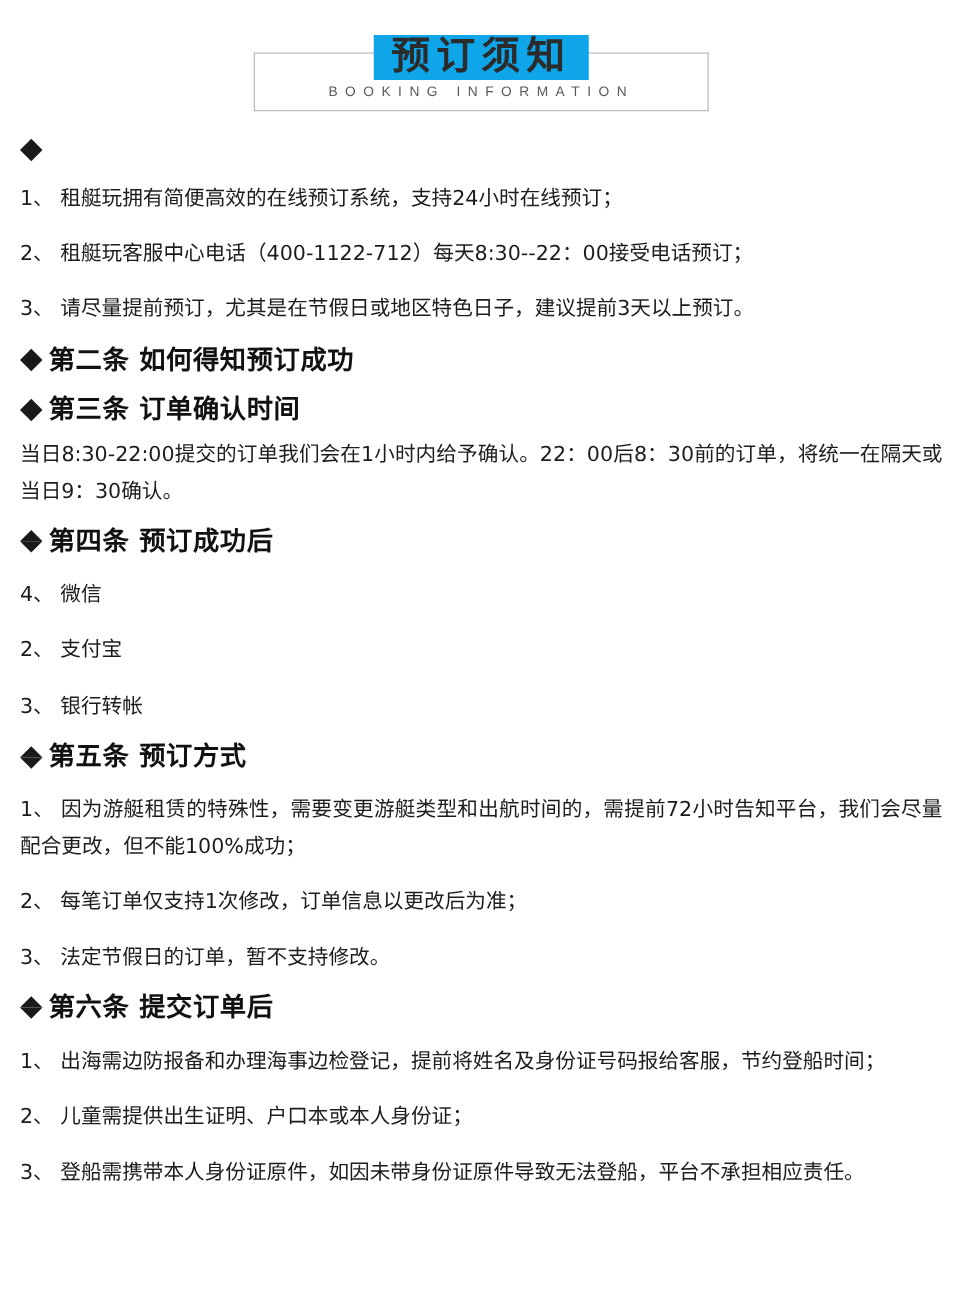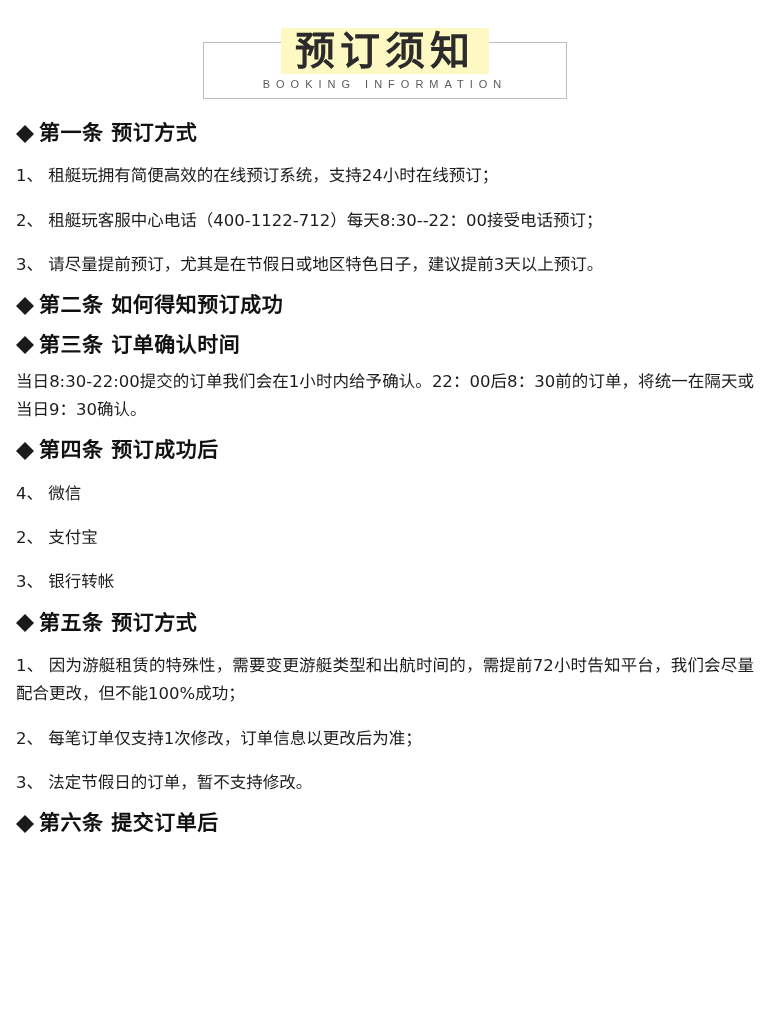--- a/index.html
+++ b/index.html
@@ -48,26 +48,26 @@
     position: absolute;
     top: 18px;
     bottom: 0;
     width: 1px;
     background: #bdbdbd;
   }
   .header-frame .side-l { left: 0; }
   .header-frame .side-r { right: 0; }
 
   .doc-title {
-    font-size: 40px;
+    font-size: 31px;
     font-weight: bold;
     letter-spacing: 5px;
     color: #2b2b2b;
     line-height: 1.15;
-    background: #fef9c3;
+    background: #0ea5e9;
     display: inline-block;
     padding: 0 14px;
     position: relative;
     z-index: 2;
   }
   .doc-subtitle {
     font-size: 11px;
     letter-spacing: 6px;
     color: #5a5a5a;
     margin-top: 4px;
@@ -146,21 +146,20 @@
       <span class="side-l"></span>
       <span class="side-r"></span>
       <div class="doc-title">预订须知</div>
       <div class="doc-subtitle">BOOKING INFORMATION</div>
     </div>
   </div>
 
   <div class="section">
     <div class="section-head">
       <span class="diamond"></span>
-      <span class="section-title">第一条  预订方式</span>
     </div>
     <ol class="numbered">
       <li>1、 租艇玩拥有简便高效的在线预订系统，支持24小时在线预订；</li>
       <li>2、 租艇玩客服中心电话（400-1122-712）每天8:30--22：00接受电话预订；</li>
       <li>3、 请尽量提前预订，尤其是在节假日或地区特色日子，建议提前3天以上预订。</li>
     </ol>
   </div>
 
   <div class="section">
     <div class="section-head">
@@ -199,15 +198,20 @@
       <li>2、 每笔订单仅支持1次修改，订单信息以更改后为准；</li>
       <li>3、 法定节假日的订单，暂不支持修改。</li>
     </ol>
   </div>
 
   <div class="section">
     <div class="section-head">
       <span class="diamond"></span>
       <span class="section-title">第六条 提交订单后</span>
     </div>
+    <ol class="numbered">
+      <li>1、 出海需边防报备和办理海事边检登记，提前将姓名及身份证号码报给客服，节约登船时间；</li>
+      <li>2、 儿童需提供出生证明、户口本或本人身份证；</li>
+      <li>3、 登船需携带本人身份证原件，如因未带身份证原件导致无法登船，平台不承担相应责任。</li>
+    </ol>
   </div>
 
 </div>
 
 </body></html>

